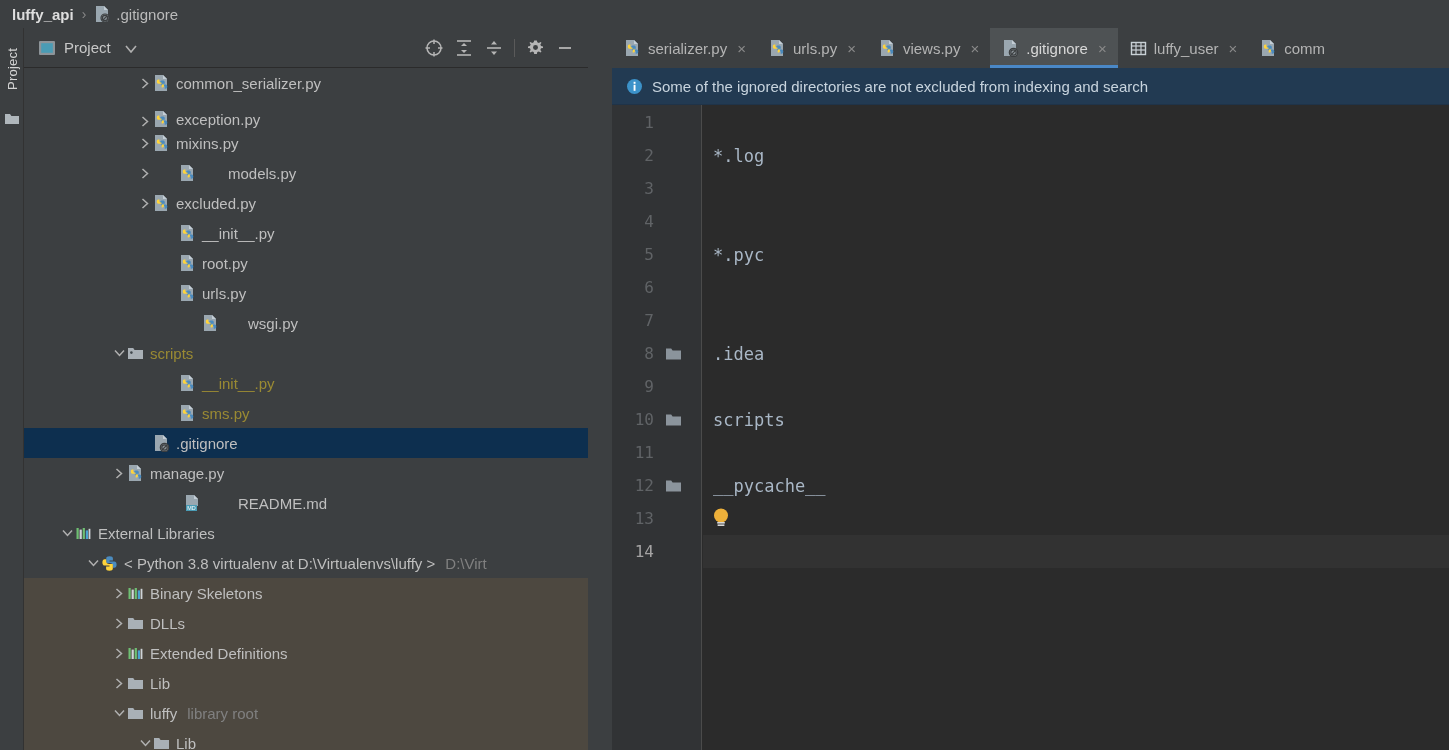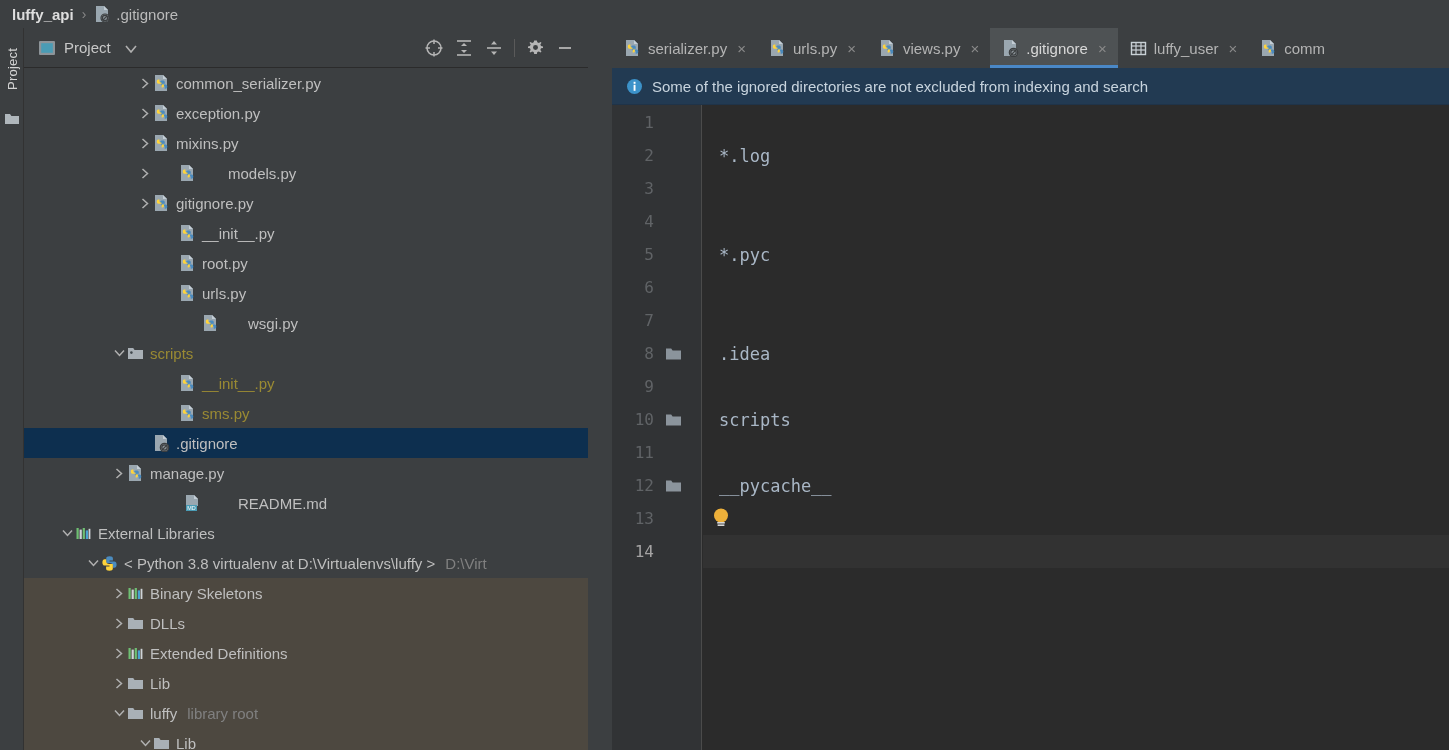--- a/index.html
+++ b/index.html
@@ -116,21 +116,21 @@
   }
   .gnum {
     width: 42px; text-align: right; color: #606366; font-size: 16px;
   }
   .gnum.current { color: #a4a3a3; }
   .gfold { width: 30px; display: flex; align-items: center; justify-content: center; margin-left: 4px; }
   .cline {
     position: absolute; left: 91px; width: 770px; height: 33px;
     display: flex; align-items: center; padding-left: 0px;
   }
-  .ctext { color: #a9b7c6; padding-left: 16px; }
+  .ctext { color: #a9b7c6; padding-left: 10px; }
   #current-line-hl {
     position: absolute; left: 91px; width: 770px; height: 33px;
     background: #323232;
   }
   #bulb {
     position: absolute; left: 99px; width: 22px; height: 22px;
   }
 </style>
 </head>
 <body>
@@ -233,83 +233,83 @@
           <span class="ticon" style="display: flex; align-items: center;">
             <svg width="17" height="18" viewBox="0 0 17 18">
               <path d="M2 1 h8 l4 4 v12 h-12 z" fill="#9aa7b0"></path>
               <path d="M10 1 l4 4 h-4 z" fill="#c4ced6"></path>
               <path d="M7.2 8.2 c0-1 .8-1.6 2.3-1.6 1.5 0 2.3 .5 2.3 1.6 v1.6 h-2.4 v.6 h3.3 c1 0 1.6 .7 1.6 2.1 0 1.4-.6 2.2-1.6 2.2 h-1 v-1.6 c0-1-.7-1.7-2.2-1.7 h-1.3 z" fill="#4b8bbe"></path>
               <path d="M9.9 17 c1.4 0 2.2-.6 2.2-1.7 v-1.5 h-2.3 v-.6 h-3.2 c-1 0-1.6-.8-1.6-2.2 0-1.4 .6-2.1 1.6-2.1 h1 v1.6 c0 1 .7 1.7 2.2 1.7" fill="#ffd43b" transform="translate(-1.2,-3.4)"></path>
             </svg>
           </span>
           <span class="tlabel">common_serializer.py</span>
         </div>
+        <div class="trow" style="padding-left: 114px; align-items: flex-end;">
+          <span class="arrow">
+            <svg width="8" height="11" viewBox="0 0 8 11">
+              <path d="M1.5 1 L6.5 5.5 L1.5 10" fill="none" stroke="#b0b0b0" stroke-width="1.5"></path>
+            </svg>
+          </span>
+          <span class="ticon" style="display: flex; align-items: center;">
+            <svg width="17" height="18" viewBox="0 0 17 18">
+              <path d="M2 1 h8 l4 4 v12 h-12 z" fill="#9aa7b0"></path>
+              <path d="M10 1 l4 4 h-4 z" fill="#c4ced6"></path>
+              <path d="M7.2 8.2 c0-1 .8-1.6 2.3-1.6 1.5 0 2.3 .5 2.3 1.6 v1.6 h-2.4 v.6 h3.3 c1 0 1.6 .7 1.6 2.1 0 1.4-.6 2.2-1.6 2.2 h-1 v-1.6 c0-1-.7-1.7-2.2-1.7 h-1.3 z" fill="#4b8bbe"></path>
+              <path d="M9.9 17 c1.4 0 2.2-.6 2.2-1.7 v-1.5 h-2.3 v-.6 h-3.2 c-1 0-1.6-.8-1.6-2.2 0-1.4 .6-2.1 1.6-2.1 h1 v1.6 c0 1 .7 1.7 2.2 1.7" fill="#ffd43b" transform="translate(-1.2,-3.4)"></path>
+            </svg>
+          </span>
+          <span class="tlabel">exception.py</span>
+        </div>
         <div class="trow" style="padding-left: 114px;">
           <span class="arrow">
             <svg width="8" height="11" viewBox="0 0 8 11">
               <path d="M1.5 1 L6.5 5.5 L1.5 10" fill="none" stroke="#b0b0b0" stroke-width="1.5"></path>
             </svg>
           </span>
           <span class="ticon" style="display: flex; align-items: center;">
             <svg width="17" height="18" viewBox="0 0 17 18">
               <path d="M2 1 h8 l4 4 v12 h-12 z" fill="#9aa7b0"></path>
               <path d="M10 1 l4 4 h-4 z" fill="#c4ced6"></path>
               <path d="M7.2 8.2 c0-1 .8-1.6 2.3-1.6 1.5 0 2.3 .5 2.3 1.6 v1.6 h-2.4 v.6 h3.3 c1 0 1.6 .7 1.6 2.1 0 1.4-.6 2.2-1.6 2.2 h-1 v-1.6 c0-1-.7-1.7-2.2-1.7 h-1.3 z" fill="#4b8bbe"></path>
               <path d="M9.9 17 c1.4 0 2.2-.6 2.2-1.7 v-1.5 h-2.3 v-.6 h-3.2 c-1 0-1.6-.8-1.6-2.2 0-1.4 .6-2.1 1.6-2.1 h1 v1.6 c0 1 .7 1.7 2.2 1.7" fill="#ffd43b" transform="translate(-1.2,-3.4)"></path>
             </svg>
           </span>
-          <span class="tlabel">exception.py</span>
+          <span class="tlabel">mixins.py</span>
+        </div>
+        <div class="trow" style="padding-left: 114px; gap: 26px;">
+          <span class="arrow">
+            <svg width="8" height="11" viewBox="0 0 8 11">
+              <path d="M1.5 1 L6.5 5.5 L1.5 10" fill="none" stroke="#b0b0b0" stroke-width="1.5"></path>
+            </svg>
+          </span>
+          <span class="ticon" style="display: flex; align-items: center;">
+            <svg width="17" height="18" viewBox="0 0 17 18">
+              <path d="M2 1 h8 l4 4 v12 h-12 z" fill="#9aa7b0"></path>
+              <path d="M10 1 l4 4 h-4 z" fill="#c4ced6"></path>
+              <path d="M7.2 8.2 c0-1 .8-1.6 2.3-1.6 1.5 0 2.3 .5 2.3 1.6 v1.6 h-2.4 v.6 h3.3 c1 0 1.6 .7 1.6 2.1 0 1.4-.6 2.2-1.6 2.2 h-1 v-1.6 c0-1-.7-1.7-2.2-1.7 h-1.3 z" fill="#4b8bbe"></path>
+              <path d="M9.9 17 c1.4 0 2.2-.6 2.2-1.7 v-1.5 h-2.3 v-.6 h-3.2 c-1 0-1.6-.8-1.6-2.2 0-1.4 .6-2.1 1.6-2.1 h1 v1.6 c0 1 .7 1.7 2.2 1.7" fill="#ffd43b" transform="translate(-1.2,-3.4)"></path>
+            </svg>
+          </span>
+          <span class="tlabel">models.py</span>
         </div>
         <div class="trow" style="padding-left: 114px;">
           <span class="arrow">
             <svg width="8" height="11" viewBox="0 0 8 11">
               <path d="M1.5 1 L6.5 5.5 L1.5 10" fill="none" stroke="#b0b0b0" stroke-width="1.5"></path>
             </svg>
           </span>
           <span class="ticon" style="display: flex; align-items: center;">
             <svg width="17" height="18" viewBox="0 0 17 18">
               <path d="M2 1 h8 l4 4 v12 h-12 z" fill="#9aa7b0"></path>
               <path d="M10 1 l4 4 h-4 z" fill="#c4ced6"></path>
               <path d="M7.2 8.2 c0-1 .8-1.6 2.3-1.6 1.5 0 2.3 .5 2.3 1.6 v1.6 h-2.4 v.6 h3.3 c1 0 1.6 .7 1.6 2.1 0 1.4-.6 2.2-1.6 2.2 h-1 v-1.6 c0-1-.7-1.7-2.2-1.7 h-1.3 z" fill="#4b8bbe"></path>
               <path d="M9.9 17 c1.4 0 2.2-.6 2.2-1.7 v-1.5 h-2.3 v-.6 h-3.2 c-1 0-1.6-.8-1.6-2.2 0-1.4 .6-2.1 1.6-2.1 h1 v1.6 c0 1 .7 1.7 2.2 1.7" fill="#ffd43b" transform="translate(-1.2,-3.4)"></path>
             </svg>
           </span>
-          <span class="tlabel">mixins.py</span>
-        </div>
-        <div class="trow" style="padding-left: 114px; gap: 26px;">
-          <span class="arrow">
-            <svg width="8" height="11" viewBox="0 0 8 11">
-              <path d="M1.5 1 L6.5 5.5 L1.5 10" fill="none" stroke="#b0b0b0" stroke-width="1.5"></path>
-            </svg>
-          </span>
-          <span class="ticon" style="display: flex; align-items: center;">
-            <svg width="17" height="18" viewBox="0 0 17 18">
-              <path d="M2 1 h8 l4 4 v12 h-12 z" fill="#9aa7b0"></path>
-              <path d="M10 1 l4 4 h-4 z" fill="#c4ced6"></path>
-              <path d="M7.2 8.2 c0-1 .8-1.6 2.3-1.6 1.5 0 2.3 .5 2.3 1.6 v1.6 h-2.4 v.6 h3.3 c1 0 1.6 .7 1.6 2.1 0 1.4-.6 2.2-1.6 2.2 h-1 v-1.6 c0-1-.7-1.7-2.2-1.7 h-1.3 z" fill="#4b8bbe"></path>
-              <path d="M9.9 17 c1.4 0 2.2-.6 2.2-1.7 v-1.5 h-2.3 v-.6 h-3.2 c-1 0-1.6-.8-1.6-2.2 0-1.4 .6-2.1 1.6-2.1 h1 v1.6 c0 1 .7 1.7 2.2 1.7" fill="#ffd43b" transform="translate(-1.2,-3.4)"></path>
-            </svg>
-          </span>
-          <span class="tlabel">models.py</span>
-        </div>
-        <div class="trow" style="padding-left: 114px;">
-          <span class="arrow">
-            <svg width="8" height="11" viewBox="0 0 8 11">
-              <path d="M1.5 1 L6.5 5.5 L1.5 10" fill="none" stroke="#b0b0b0" stroke-width="1.5"></path>
-            </svg>
-          </span>
-          <span class="ticon" style="display: flex; align-items: center;">
-            <svg width="17" height="18" viewBox="0 0 17 18">
-              <path d="M2 1 h8 l4 4 v12 h-12 z" fill="#9aa7b0"></path>
-              <path d="M10 1 l4 4 h-4 z" fill="#c4ced6"></path>
-              <path d="M7.2 8.2 c0-1 .8-1.6 2.3-1.6 1.5 0 2.3 .5 2.3 1.6 v1.6 h-2.4 v.6 h3.3 c1 0 1.6 .7 1.6 2.1 0 1.4-.6 2.2-1.6 2.2 h-1 v-1.6 c0-1-.7-1.7-2.2-1.7 h-1.3 z" fill="#4b8bbe"></path>
-              <path d="M9.9 17 c1.4 0 2.2-.6 2.2-1.7 v-1.5 h-2.3 v-.6 h-3.2 c-1 0-1.6-.8-1.6-2.2 0-1.4 .6-2.1 1.6-2.1 h1 v1.6 c0 1 .7 1.7 2.2 1.7" fill="#ffd43b" transform="translate(-1.2,-3.4)"></path>
-            </svg>
-          </span>
-          <span class="tlabel">gitignore.py</span>
+          <span class="tlabel">excluded.py</span>
         </div>
         <div class="trow" style="padding-left: 140px;">
           <span class="arrow"></span>
           <span class="ticon" style="display: flex; align-items: center;">
             <svg width="17" height="18" viewBox="0 0 17 18">
               <path d="M2 1 h8 l4 4 v12 h-12 z" fill="#9aa7b0"></path>
               <path d="M10 1 l4 4 h-4 z" fill="#c4ced6"></path>
               <path d="M7.2 8.2 c0-1 .8-1.6 2.3-1.6 1.5 0 2.3 .5 2.3 1.6 v1.6 h-2.4 v.6 h3.3 c1 0 1.6 .7 1.6 2.1 0 1.4-.6 2.2-1.6 2.2 h-1 v-1.6 c0-1-.7-1.7-2.2-1.7 h-1.3 z" fill="#4b8bbe"></path>
               <path d="M9.9 17 c1.4 0 2.2-.6 2.2-1.7 v-1.5 h-2.3 v-.6 h-3.2 c-1 0-1.6-.8-1.6-2.2 0-1.4 .6-2.1 1.6-2.1 h1 v1.6 c0 1 .7 1.7 2.2 1.7" fill="#ffd43b" transform="translate(-1.2,-3.4)"></path>
             </svg>

